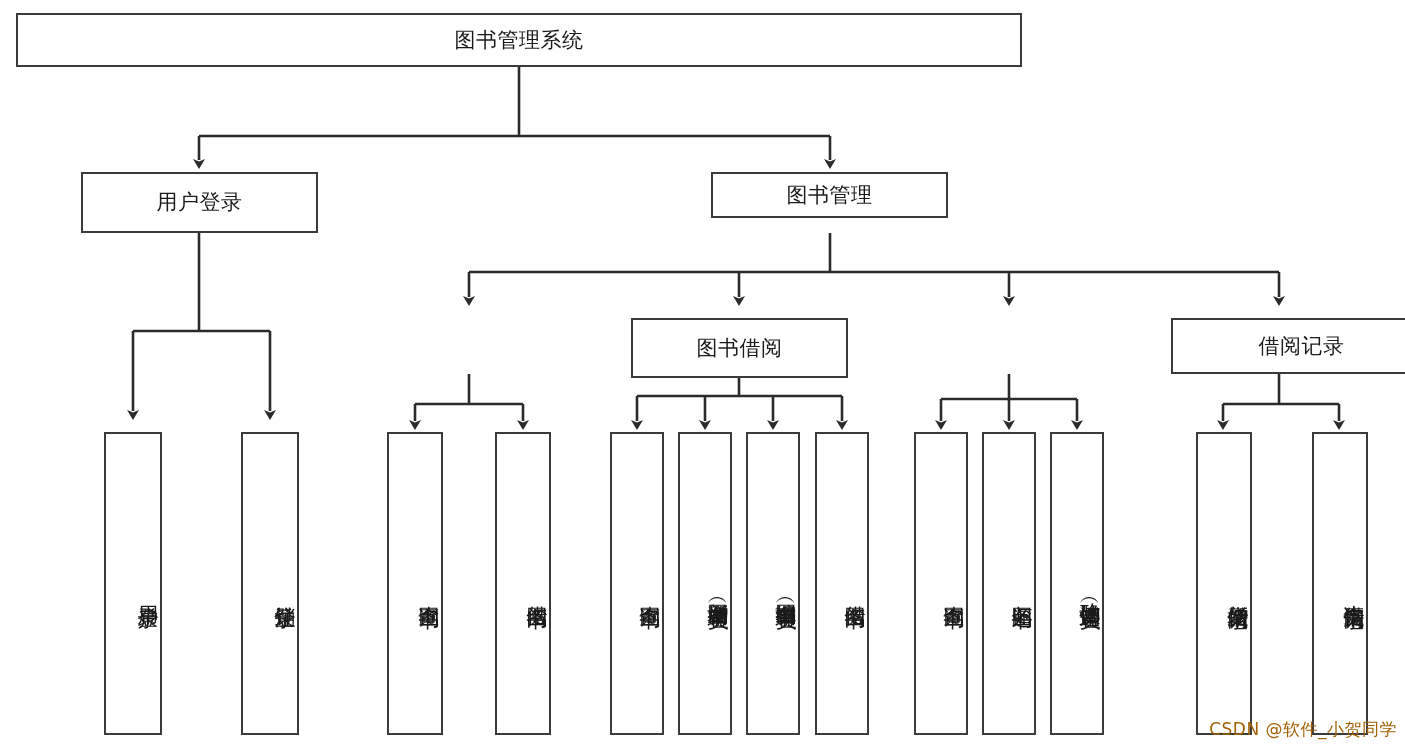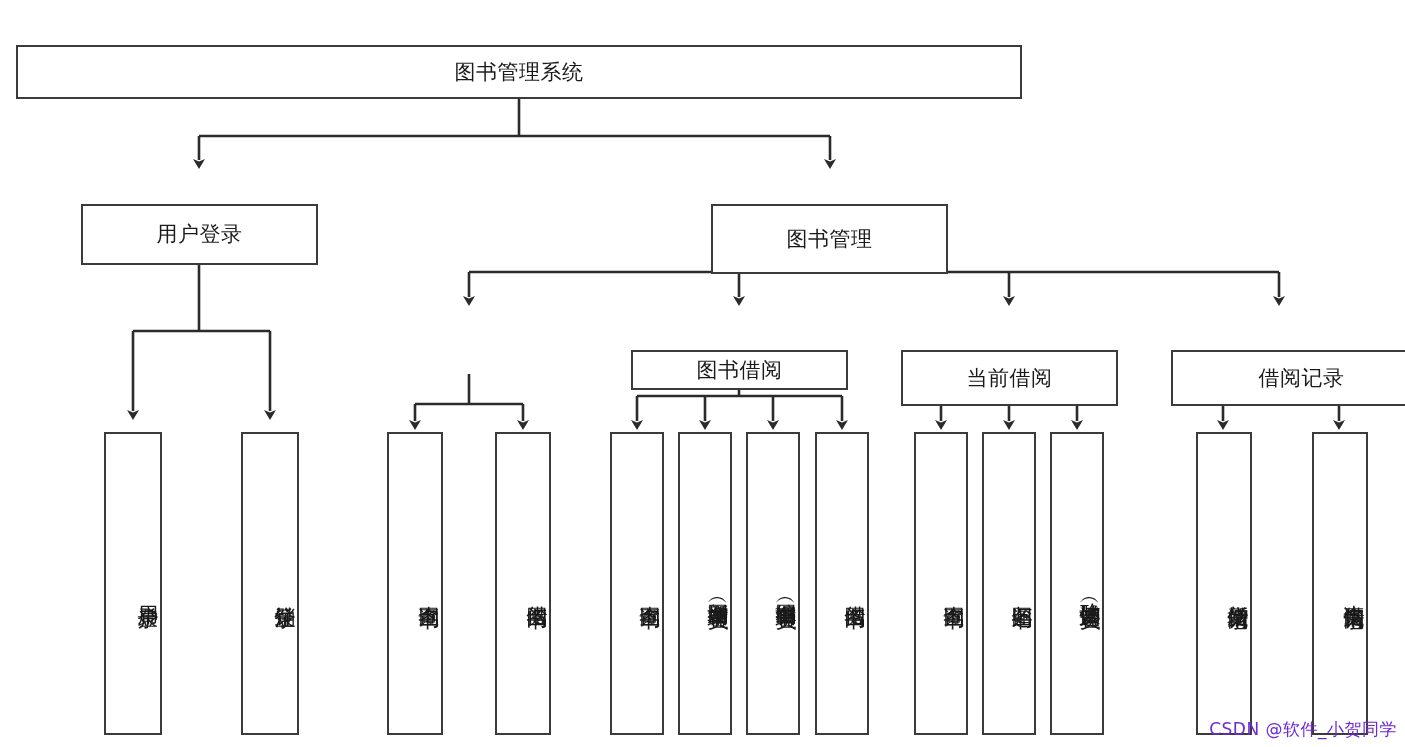--- a/index.html
+++ b/index.html
@@ -36,21 +36,20 @@
     align-items: center;
     justify-content: center;
     text-align: center;
     z-index: 2;
   }
   .node-h {
     font-size: 21px;
     line-height: 1.25;
     letter-spacing: 0.5px;
     white-space: nowrap;
-    margin-top: 32px;
   }
   .node-v {
     writing-mode: vertical-rl;
     text-orientation: upright;
     font-size: 21px;
     line-height: 1.2;
     letter-spacing: 1px;
     align-items: flex-start;
     justify-content: center;
     padding-top: 14px;
@@ -58,21 +57,21 @@
   .node-v > .vtext {
     writing-mode: vertical-rl;
     text-orientation: upright;
     display: block;
   }
   #watermark {
     position: absolute;
     right: 8px;
     bottom: 6px;
     font-size: 17px;
-    color: #6d28d9;
+    color: #a16207;
     letter-spacing: 0.5px;
     white-space: nowrap;
     z-index: 5;
     font-family: "DejaVu Sans", "Liberation Sans", sans-serif;
   }
 </style>
 </head>
 <body>
 
 <div id="diagram-root">
@@ -123,24 +122,23 @@
       <path d="M1279,374 L1279,404"></path>
       <path d="M1223,404 L1339,404"></path>
       <path d="M1223,404 L1223,421" marker-end="url(#arrow)"></path>
       <path d="M1339,404 L1339,421" marker-end="url(#arrow)"></path>
     </g>
   </svg>
 
   <div class="node node-h" style="left:16px; top:13px; width:1006px; height:54px;">图书管理系统</div>
 
   <div class="node node-h" style="left:81px; top:172px; width:237px; height:61px;">用户登录</div>
-  <div class="node node-h" style="left:711px; top:172px; width:237px; height:70px;">图书管理</div>
+  <div class="node node-h" style="left:711px; top:172px; width:237px; height:46px;">图书管理</div>
 
-  <div class="node node-h" style="left:631px; top:318px; width:217px; height:40px;">图书借阅</div>
-  <div class="node node-h" style="left:901px; top:318px; width:217px; height:56px;">当前借阅</div>
+  <div class="node node-h" style="left:631px; top:318px; width:217px; height:60px;">图书借阅</div>
   <div class="node node-h" style="left:1171px; top:318px; width:261px; height:56px;">借阅记录</div>
 
   <div class="node node-v" style="left:104px; top:432px; width:58px; height:303px;">
     <span class="vtext">用户登录</span>
   </div>
   <div class="node node-v" style="left:241px; top:432px; width:58px; height:303px;">
     <span class="vtext">注销登录</span>
   </div>
 
   <div class="node node-v" style="left:387px; top:432px; width:56px; height:303px;">

